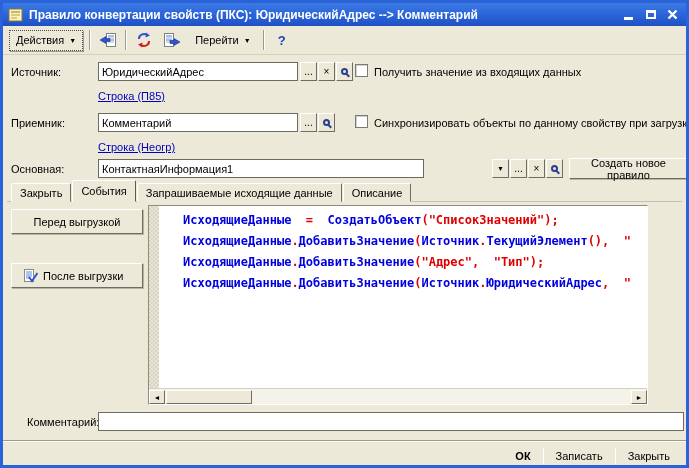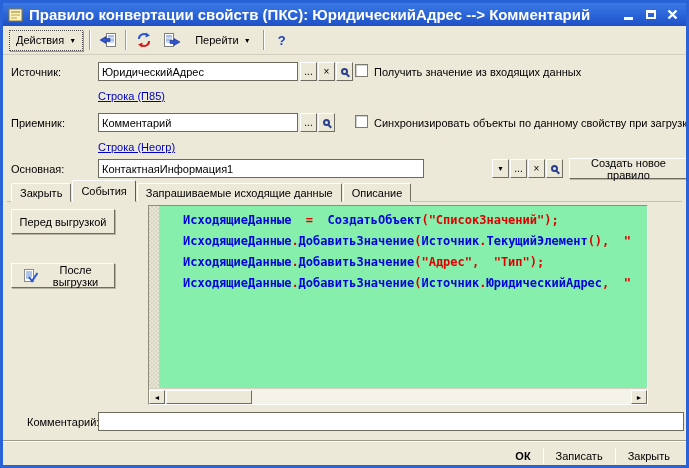--- a/index.html
+++ b/index.html
@@ -7,21 +7,21 @@
   .window{
     position:relative;width:689px;height:468px;
     background:#ece9d8;border:3px solid #2a63d8;outline:1px solid #1b3f9e;
     font-family:"Liberation Sans","DejaVu Sans",sans-serif;font-size:11px;color:#000;
     overflow:hidden;
   }
   
   .titlebar{position:absolute;left:0;top:0;right:0;height:23px;
     background:linear-gradient(180deg,#3b79e3 0%,#2a63d8 55%,#1f50c4 100%);
     display:flex;align-items:center;padding:0 5px;gap:5px;}
-  .title-text{color:#fff;font-weight:bold;font-size:15px;flex:1;white-space:nowrap;overflow:hidden;}
+  .title-text{color:#fff;font-weight:bold;font-size:12px;flex:1;white-space:nowrap;overflow:hidden;}
   .winbtn{width:17px;height:15px;display:flex;align-items:center;justify-content:center;cursor:default;}
   .minbar{width:9px;height:3px;background:#fff;margin-top:7px;}
   .maxsq{width:10px;height:9px;border:2px solid #fff;border-top-width:3px;}
   
   .toolbar{position:absolute;left:0;top:23px;right:0;height:29px;background:#ece9d8;
     border-bottom:1px solid #d2cec0;display:flex;align-items:center;padding:0 6px;gap:6px;}
   .tb-sep{width:2px;height:20px;border-left:1px solid #9d9a8b;border-right:1px solid #fff;}
   .act-btn{height:21px;padding:0 6px;background:#ece9d8;border:1px dotted #4d4d4d;
     display:flex;align-items:center;gap:5px;box-shadow:1px 1px 0 #9d9a8b;}
   .flat-btn{height:21px;padding:0 5px;display:flex;align-items:center;gap:5px;background:transparent;border:1px solid transparent;}
@@ -43,28 +43,28 @@
   .pushbtn{position:absolute;background:#ece9d8;border:1px solid;border-color:#fff #6f6d62 #6f6d62 #fff;
     box-shadow:1px 1px 0 #b8b5a5;display:flex;align-items:center;justify-content:center;font-size:11px;}
   
   .tabs{position:absolute;left:8px;top:177px;height:22px;display:flex;align-items:flex-end;z-index:3;}
   .tab{height:19px;padding:0 8px;line-height:18px;background:#ece9d8;
     border:1px solid;border-color:#fff #6f6d62 transparent #fff;border-radius:2px 2px 0 0;margin-right:1px;white-space:nowrap;}
   .tab.active{height:22px;line-height:21px;font-weight:normal;z-index:4;position:relative;background:#ece9d8;
     border-color:#fff #5c5a50 transparent #fff;}
   .tabline{position:absolute;left:4px;right:4px;top:198px;height:1px;background:#fff;border-top:1px solid #c6c2b2;z-index:2;}
   
-  .evbtn{position:absolute;left:8px;width:104px;height:25px;background:#ece9d8;
+  .evbtn{position:absolute;left:8px;width:132px;height:25px;background:#ece9d8;
     border:1px solid;border-color:#fff #6f6d62 #6f6d62 #fff;box-shadow:1px 1px 0 #b8b5a5;
     display:flex;align-items:center;font-size:11px;}
   .evbtn .ic{margin:0 5px 0 6px;display:flex;}
   .evbtn.center{justify-content:center;}
   
   .codepanel{position:absolute;left:145px;top:202px;width:500px;height:200px;
-    border:1px solid;border-color:#8f8c7d #fff #fff #8f8c7d;background:#86efac;padding-left:36px;}
+    border:1px solid;border-color:#8f8c7d #fff #fff #8f8c7d;background:#ffffff;padding-left:36px;}
   .gutter{position:absolute;left:0;top:0;bottom:16px;width:10px;
     background-image:
       linear-gradient(45deg,#d9d5c5 25%,transparent 25%,transparent 75%,#d9d5c5 75%),
       linear-gradient(45deg,#d9d5c5 25%,transparent 25%,transparent 75%,#d9d5c5 75%);
     background-size:4px 4px;background-position:0 0,2px 2px;background-color:#e9e5d5;}
   .codearea{position:absolute;left:10px;right:1px;top:0;bottom:16px;overflow:hidden;padding-top:4px;}
   .code-line{font-family:"DejaVu Sans Mono","Liberation Mono",monospace;font-size:12px;font-weight:bold;
     line-height:21px;white-space:pre;padding-left:24px;}
   .c-id{color:var(--ident,#0000e0);}
   .c-op{color:var(--oper,#e00000);}

